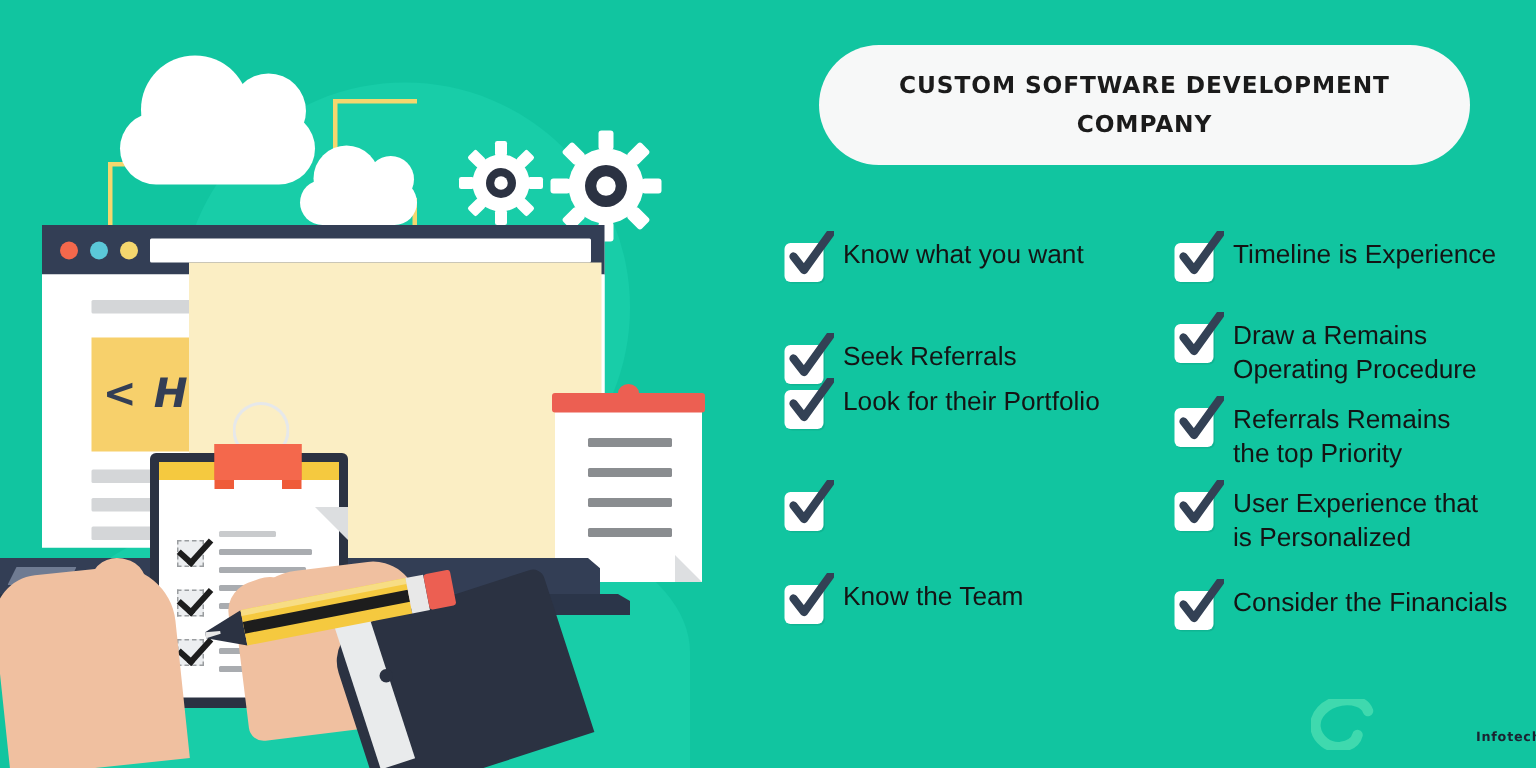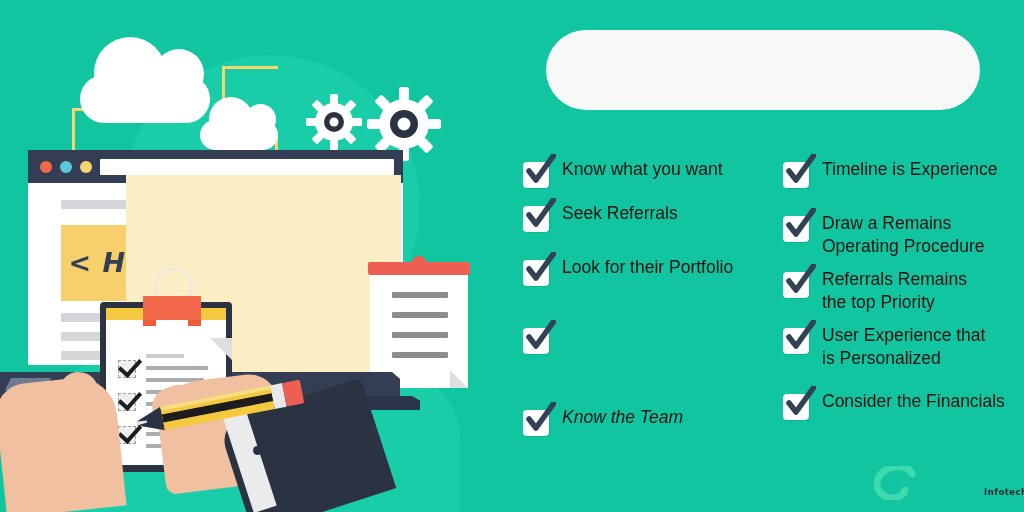--- a/index.html
+++ b/index.html
@@ -270,36 +270,38 @@
   <div class="hand" style="left:0px;top:380px;width:120px;height:132px;border-radius:30px 40px 0 0;transform:rotate(-6deg);"></div>
   <div class="hand" style="left:58px;top:372px;width:38px;height:54px;border-radius:18px;transform:rotate(12deg);"></div>
   <div class="hand" style="left:160px;top:378px;width:122px;height:110px;border-radius:44px 30px 10px 10px;transform:rotate(-7deg);"></div>
   <div class="hand" style="left:152px;top:386px;width:48px;height:40px;border-radius:20px;transform:rotate(-20deg);"></div>
   <div class="sleeve" style="left:232px;top:398px;width:150px;height:116px;border-radius:26px 8px 0 0;transform:rotate(-18deg);"></div>
   <div class="sleeve" style="left:236px;top:400px;width:24px;height:112px;background:#e9ebec;transform:rotate(-18deg);"></div>
   <div class="sleeve" style="left:253px;top:446px;width:9px;height:9px;background:#2b3242;border-radius:50%;"></div>
 
   <div class="title-card">
     <div class="title-text">
+      <div>Custom Software Development</div>
+      <div>Company</div>
     </div>
   </div>
 
   <div class="col col-left">
     <div class="tip" style="top:0px;">
       <div class="cbx">
         <div class="cbx-sq"></div>
         <div class="cbx-tick">
           <svg width="30" height="32" viewBox="0 0 30 32">
               <path d="M3 17 L10 26 L28 1" stroke="#334155" stroke-width="5.5" fill="none" stroke-linecap="round" stroke-linejoin="round"></path>
             </svg>
         </div>
       </div>
       <div class="tip-label">Know what you want</div>
     </div>
-    <div class="tip" style="top:44px;">
+    <div class="tip" style="top:68px;">
       <div class="cbx">
         <div class="cbx-sq"></div>
         <div class="cbx-tick">
           <svg width="30" height="32" viewBox="0 0 30 32">
               <path d="M3 17 L10 26 L28 1" stroke="#334155" stroke-width="5.5" fill="none" stroke-linecap="round" stroke-linejoin="round"></path>
             </svg>
         </div>
       </div>
       <div class="tip-label">Seek Referrals</div>
     </div>
@@ -317,21 +319,21 @@
     <div class="tip" style="top:166px;">
       <div class="cbx">
         <div class="cbx-sq"></div>
         <div class="cbx-tick">
           <svg width="30" height="32" viewBox="0 0 30 32">
               <path d="M3 17 L10 26 L28 1" stroke="#334155" stroke-width="5.5" fill="none" stroke-linecap="round" stroke-linejoin="round"></path>
             </svg>
         </div>
       </div>
     </div>
-    <div class="tip" style="top:248px;font-style:italic;">
+    <div class="tip" style="top:228px;">
       <div class="cbx">
         <div class="cbx-sq"></div>
         <div class="cbx-tick">
           <svg width="30" height="32" viewBox="0 0 30 32">
               <path d="M3 17 L10 26 L28 1" stroke="#334155" stroke-width="5.5" fill="none" stroke-linecap="round" stroke-linejoin="round"></path>
             </svg>
         </div>
       </div>
       <div class="tip-label">Know the Team</div>
     </div>

